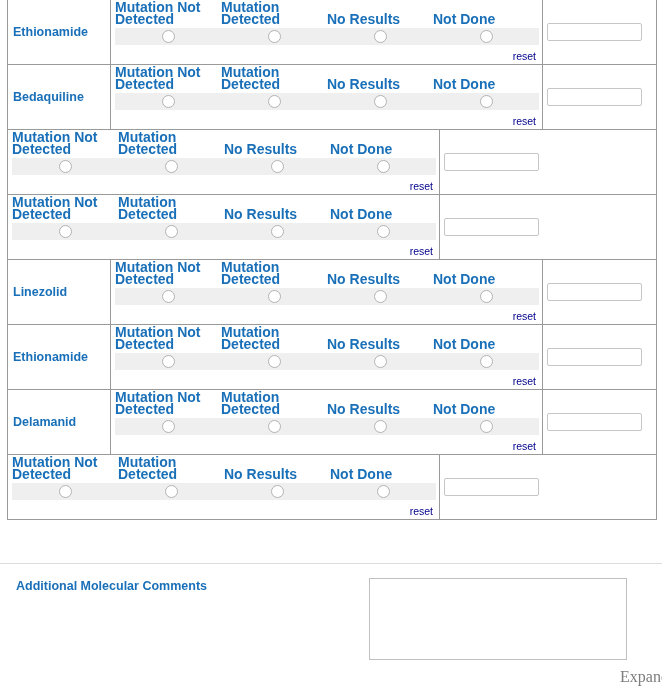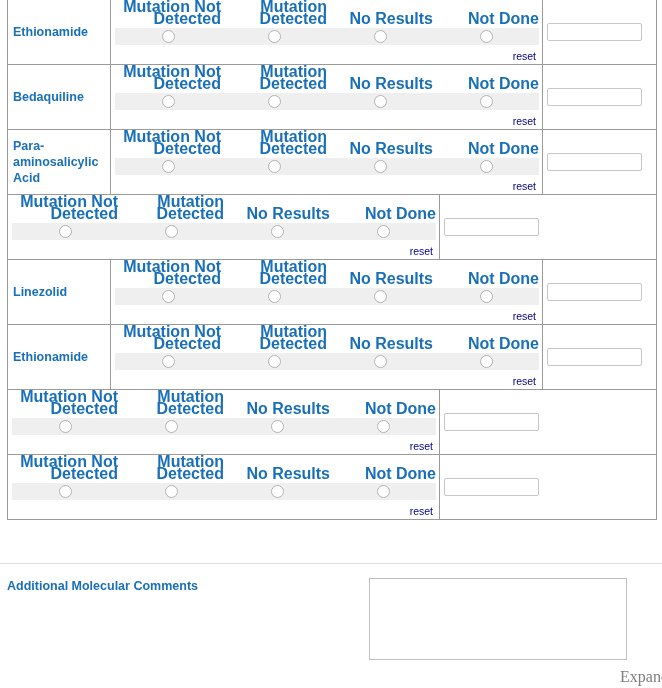--- a/index.html
+++ b/index.html
@@ -28,21 +28,21 @@
     display:flex;align-items:center;padding:0 4px 0 5px;
     color:var(--accent);font-weight:bold;font-size:12.5px;line-height:16px;
   }
   .cell-opts{
     width:432px;border-right:1px solid var(--border);
     padding:0 3px 0 4px;display:flex;flex-direction:column;
   }
   .opt-headers{
     display:grid;grid-template-columns:repeat(4,1fr);
     align-items:end;height:31px;padding-bottom:3px;
-    text-align:right;font-weight:bold;font-size:16px;line-height:12px;
+    text-align:left;font-weight:bold;font-size:14px;line-height:12px;
     color:var(--accent);
   }
   .opt-band{
     height:19px;background:var(--band);
     display:grid;grid-template-columns:repeat(4,1fr);
   }
   .radio-cell{display:flex;align-items:center;justify-content:center;}
   input[type=radio]{
     appearance:none;-webkit-appearance:none;margin:0;
     width:13px;height:13px;border:1px solid #b3b3b3;border-radius:50%;
@@ -56,21 +56,21 @@
   .result-input{
     width:95px;height:18px;border:1px solid #c6c6c6;border-radius:2px;
     font-size:11px;padding:0 3px;outline:none;
   }
   
   .divider{
     position:absolute;left:0;top:563px;width:662px;height:0;
     border-top:1px solid var(--divider);
   }
   .comments-label{
-    position:absolute;left:7px;top:579px;
+    position:absolute;left:16px;top:579px;
     color:var(--accent);font-weight:bold;font-size:12.5px;
   }
   .comments-textarea{
     position:absolute;left:369px;top:578px;width:258px;height:82px;
     border:1px solid #c0c0c0;resize:none;background:#fff;
     font-family:"Liberation Sans",sans-serif;font-size:12px;outline:none;
   }
   .expand-link{
     position:absolute;left:620px;top:668px;
     font-size:16px;color:var(--expand);cursor:pointer;font-family:Liberation Serif, serif;
@@ -138,21 +138,20 @@
       <div class="reset-row">
         <a class="reset-link">reset</a>
       </div>
     </div>
     <div class="cell-input">
       <input type="text" class="result-input" style="">
     </div>
   </div>
 
   <div class="drug-row">
-    <div class="cell-drug">Para-aminosalicylic Acid</div>
     <div class="cell-opts">
       <div class="opt-headers">
           <div>Mutation Not Detected</div>
           <div>Mutation Detected</div>
           <div>No Results</div>
           <div>Not Done</div>
         </div>
       <div class="opt-band">
           <div class="radio-cell">
             <input type="radio" name="drug-2" style="">
@@ -265,20 +264,21 @@
       <div class="reset-row">
         <a class="reset-link">reset</a>
       </div>
     </div>
     <div class="cell-input">
       <input type="text" class="result-input" style="">
     </div>
   </div>
 
   <div class="drug-row">
+    <div class="cell-drug">Delamanid</div>
     <div class="cell-opts">
       <div class="opt-headers">
           <div>Mutation Not Detected</div>
           <div>Mutation Detected</div>
           <div>No Results</div>
           <div>Not Done</div>
         </div>
       <div class="opt-band">
           <div class="radio-cell">
             <input type="radio" name="drug-6" style="">

